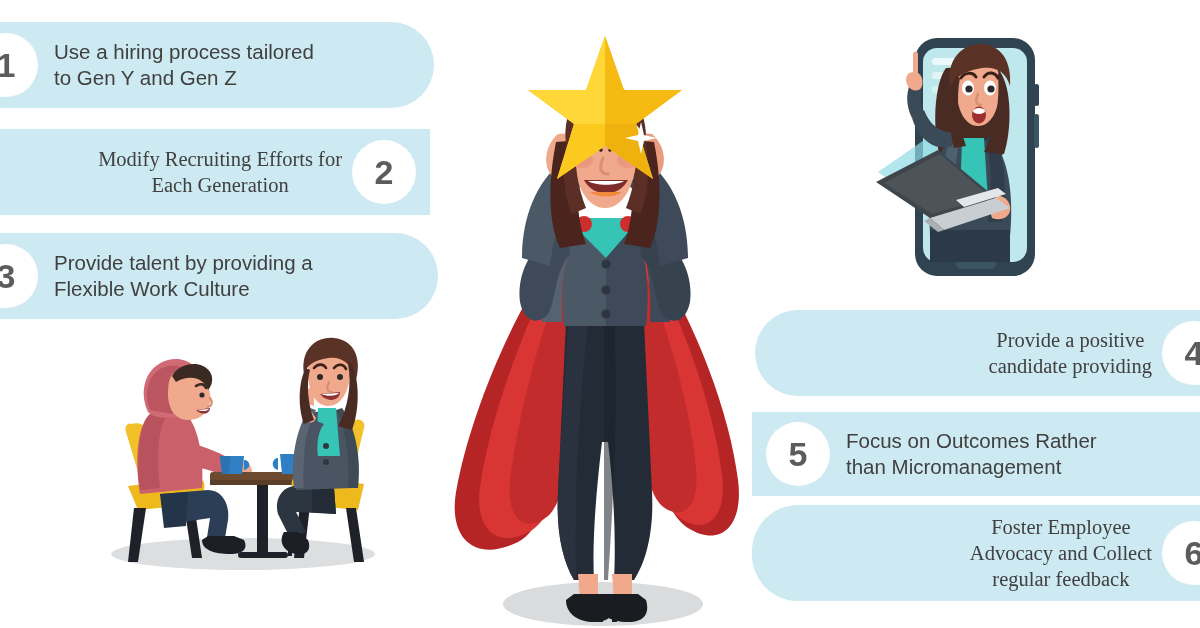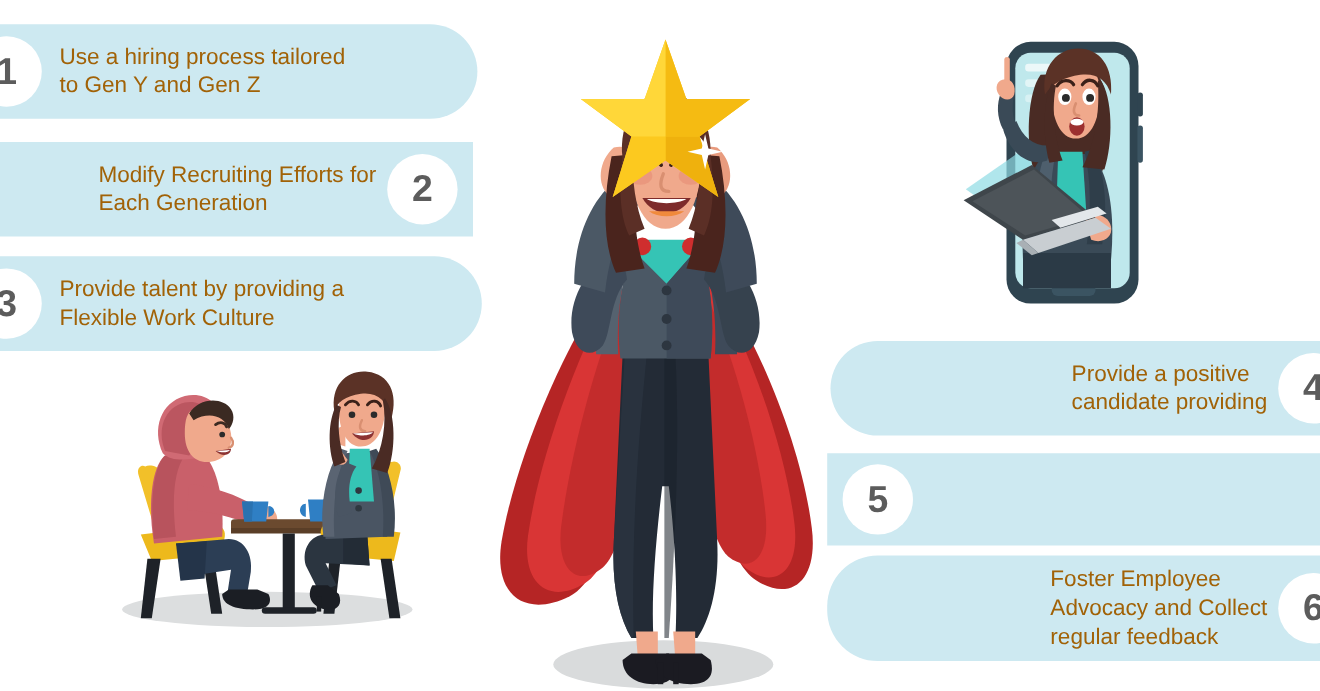--- a/index.html
+++ b/index.html
@@ -25,27 +25,27 @@
     width: 64px; height: 64px; flex: 0 0 64px;
     border-radius: 50%;
     background: #ffffff;
     display: flex; align-items: center; justify-content: center;
     font-size: 34px; font-weight: 700; color: #5c5c5c;
     line-height: 1;
   }
   .pill-text {
     font-size: 20.5px;
     line-height: 1.28;
-    color: #a16207;
+    color: #404040;
     white-space: pre-line;
   }
   .pill-left  .num-circle { margin-left: 14px; }
   .pill-left  .pill-text  { margin-left: 16px; text-align: left; }
   .pill-right .num-circle { margin-right: 14px; margin-left: 10px; }
-  .pill-right .pill-text  { text-align: left; }
+  .pill-right .pill-text  { text-align: center; font-family: Liberation Serif, serif; }
 
   
   .art { position: absolute; }
 </style>
 </head>
 <body>
 
 <div id="stage">
 
   <div class="pill pill-left" style="left:-40px; top:22px; width:474px; height:86px;">
@@ -67,20 +67,22 @@
   </div>
 
   <div class="pill pill-right" style="left:755px; top:310px; width:485px; height:86px;">
     <div class="pill-text">Provide a positive
 candidate providing</div>
     <div class="num-circle">4</div>
   </div>
 
   <div class="pill pill-left" style="left:752px; top:412px; width:488px; height:84px;">
     <div class="num-circle">5</div>
+    <div class="pill-text">Focus on Outcomes Rather
+than Micromanagement</div>
   </div>
 
   <div class="pill pill-right" style="left:752px; top:505px; width:488px; height:96px;">
     <div class="pill-text">Foster Employee
 Advocacy and Collect
 regular feedback</div>
     <div class="num-circle">6</div>
   </div>
 
   <svg class="art" style="left:438px; top:22px;" width="330" height="606" viewBox="0 0 330 606">

